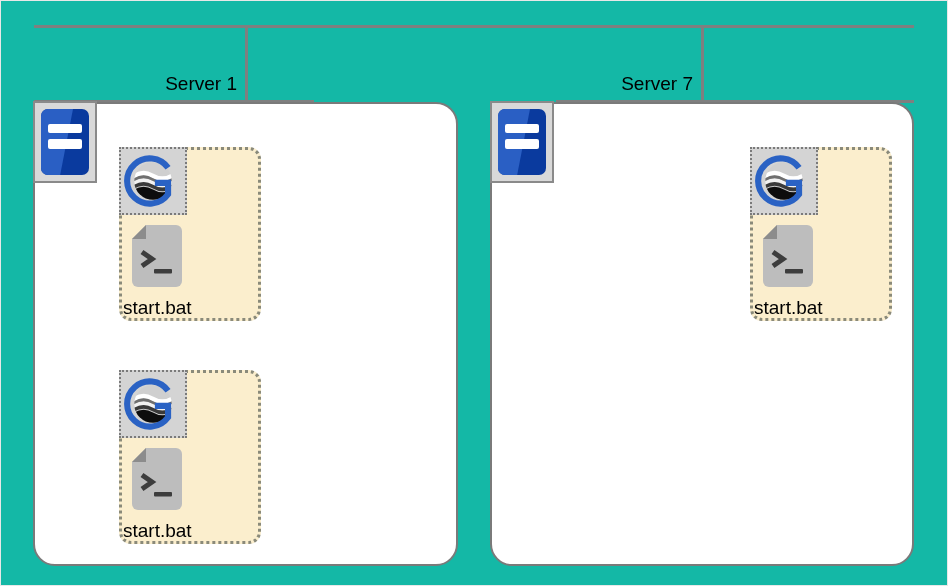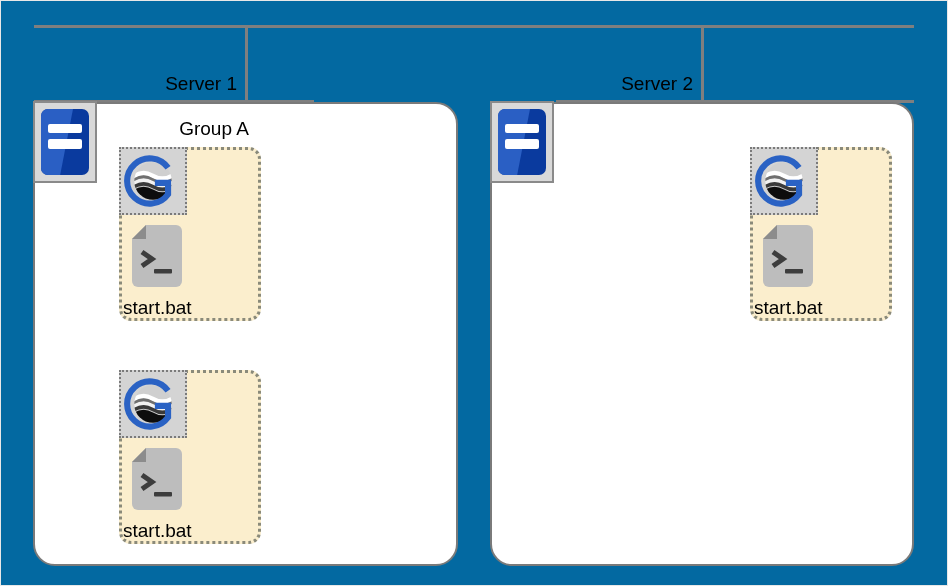--- a/index.html
+++ b/index.html
@@ -7,21 +7,21 @@
     padding: 0;
     background: #ffffff;
   }
   body {
     font-family: "Liberation Sans", sans-serif;
   }
   #canvas {
     position: relative;
     width: 948px;
     height: 586px;
-    background: #0369a1;
+    background: #14b8a6;
     overflow: hidden;
     box-sizing: border-box;
     border: 1px solid #e8e8e8;
   }
 
   
   .hline {
     position: absolute;
     background: #7f7f7f;
     height: 3px;
@@ -135,33 +135,32 @@
 
 <div id="canvas">
 
   <div class="hline" style="left:33px; top:24px; width:880px;"></div>
   <div class="vline" style="left:244px; top:24px; height:77px;"></div>
   <div class="vline" style="left:700px; top:24px; height:77px;"></div>
   <div class="hline" style="left:33px; top:99px; width:280px;"></div>
   <div class="hline" style="left:555px; top:99px; width:358px;"></div>
 
   <div class="server-label" style="left:104px; top:72px; width:132px;">Server 1</div>
-  <div class="server-label" style="left:560px; top:72px; width:132px;">Server 2</div>
+  <div class="server-label" style="left:560px; top:72px; width:132px;">Server 7</div>
 
   <div class="server-panel" style="left:32px; top:101px; width:425px; height:464px;"></div>
 
   <div class="server-icon" style="left:32px; top:100px;">
     <div class="body">
       <div class="sheen"></div>
       <div class="bar b1"></div>
       <div class="bar b2"></div>
     </div>
   </div>
 
-  <div class="group-label" style="left:118px; top:117px; width:190px;">Group A</div>
   <div class="group-box" style="left:118px; top:146px; width:142px; height:174px;"></div>
   <div class="logo-tile" style="left:118px; top:146px;">
     <svg viewBox="0 0 68 68" xmlns="http://www.w3.org/2000/svg">
       <defs>
         <clipPath id="gcA">
             <circle cx="34" cy="34" r="20"></circle>
           </clipPath>
       </defs>
       <circle cx="34" cy="34" r="20" fill="#cfcfcf"></circle>
       <g clip-path="url(#gcA)">

